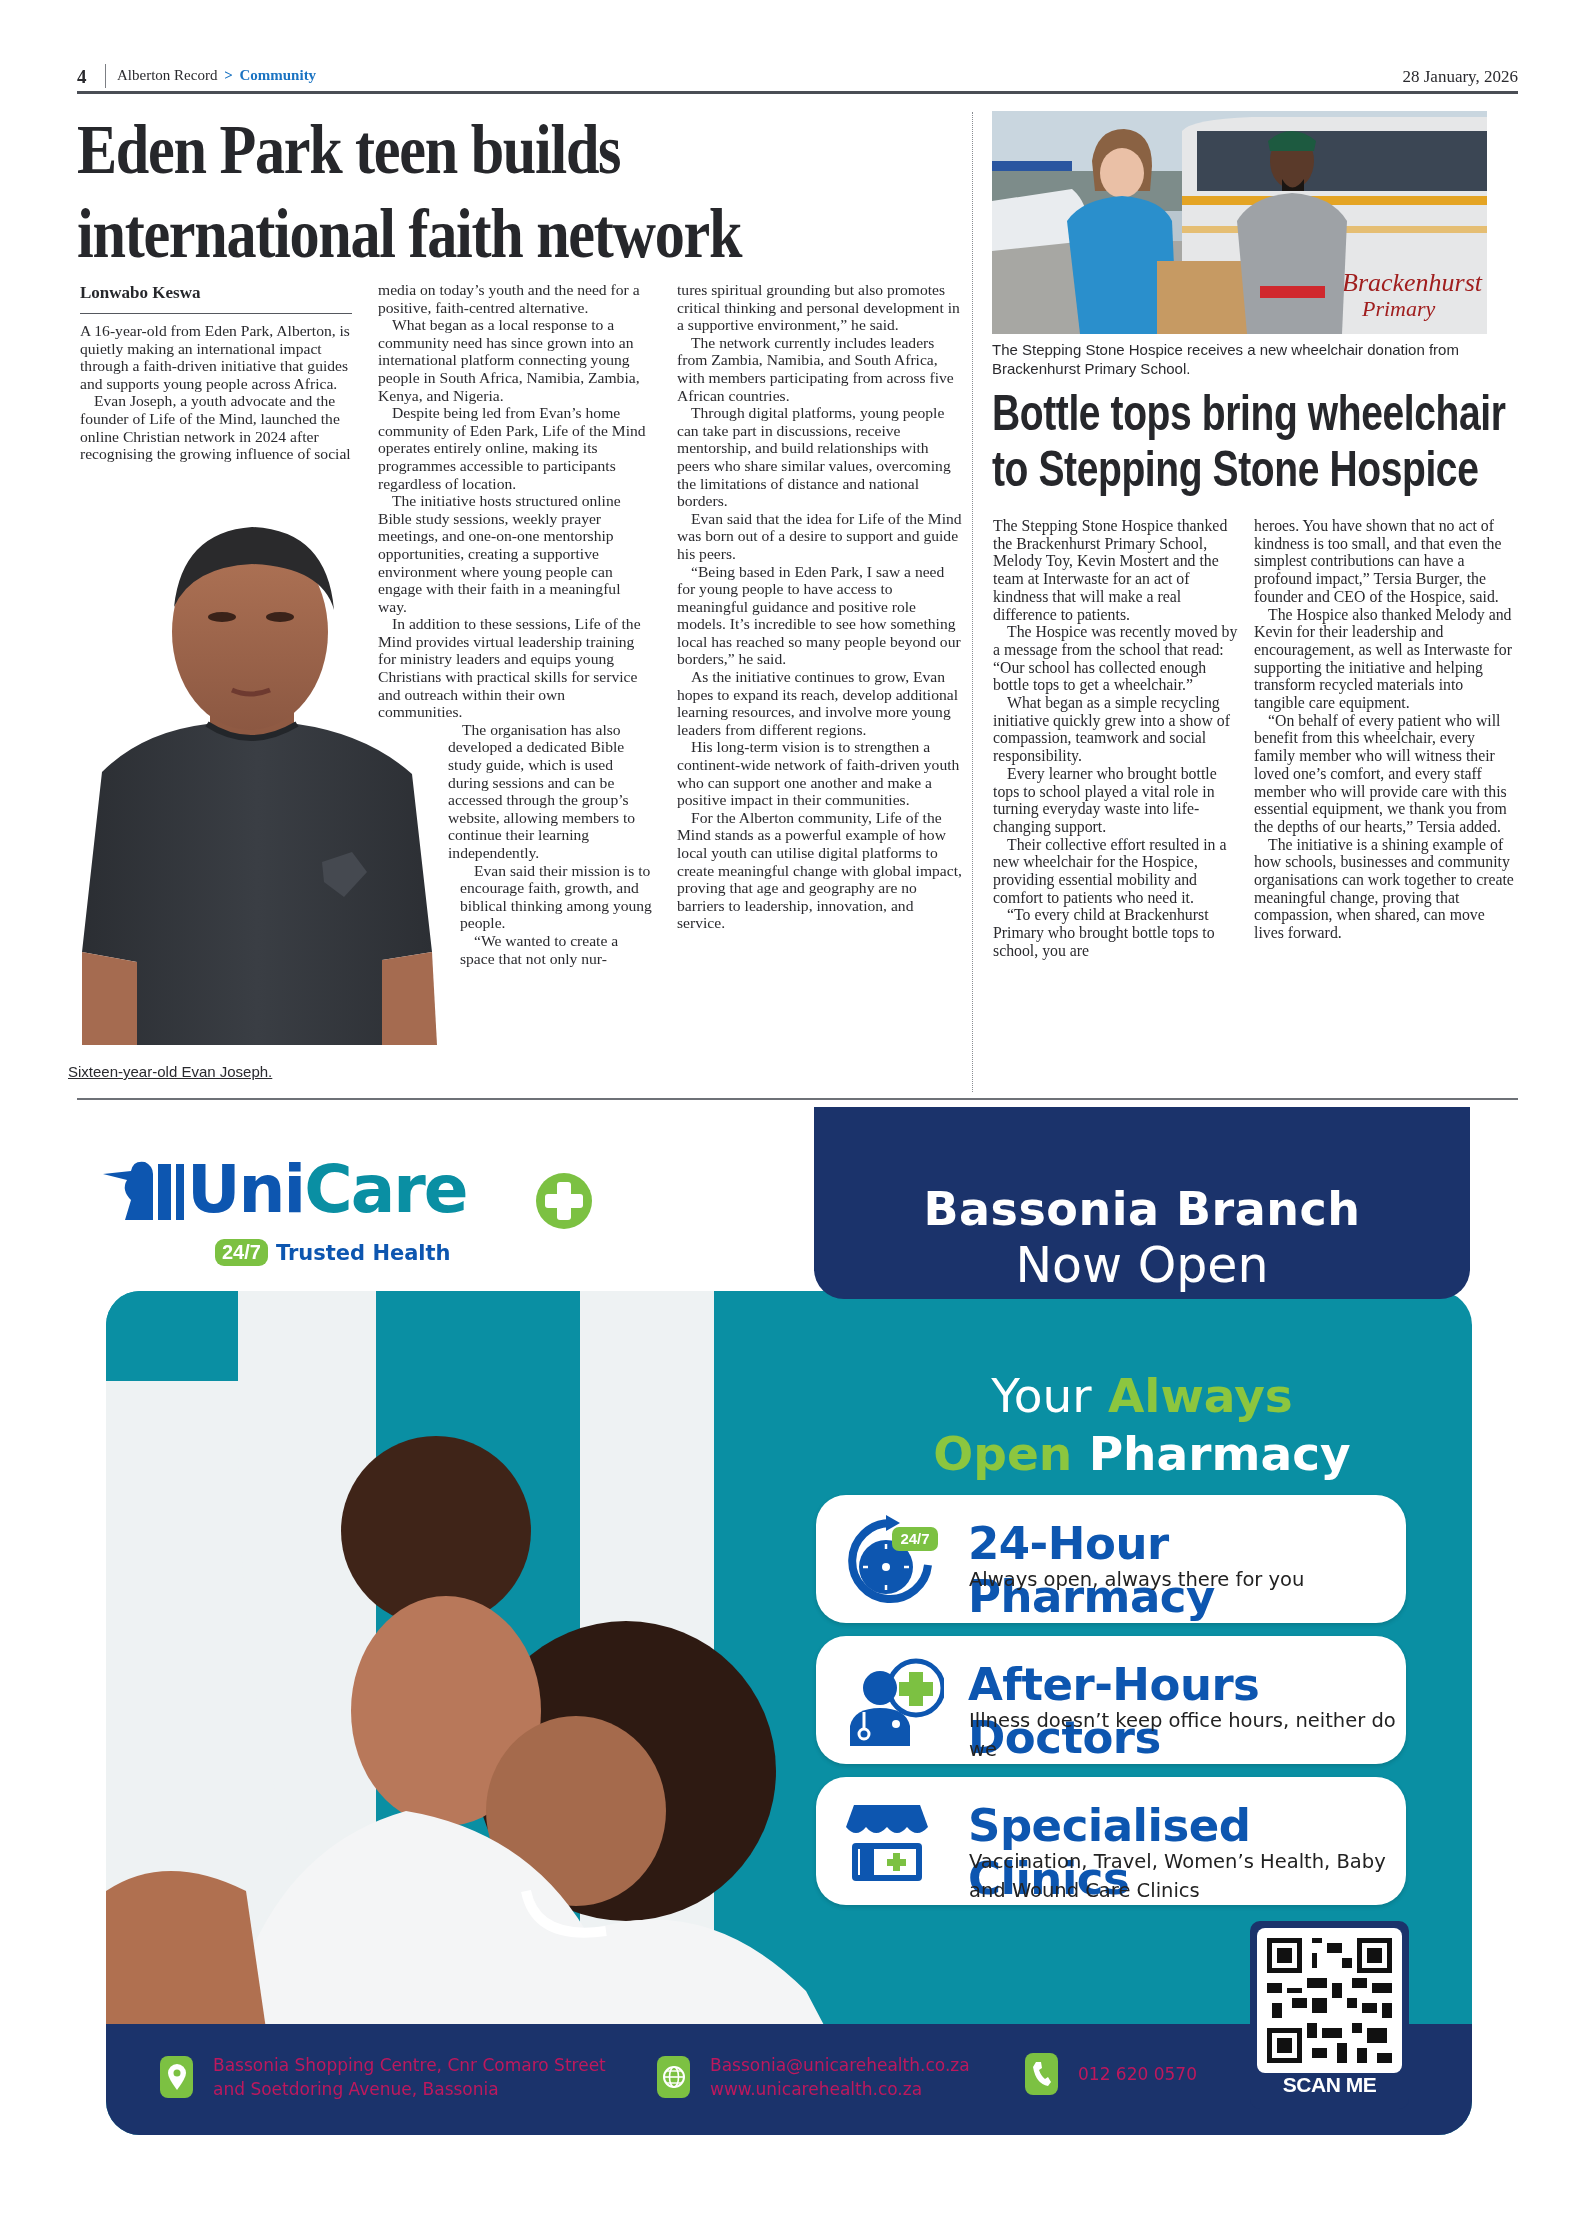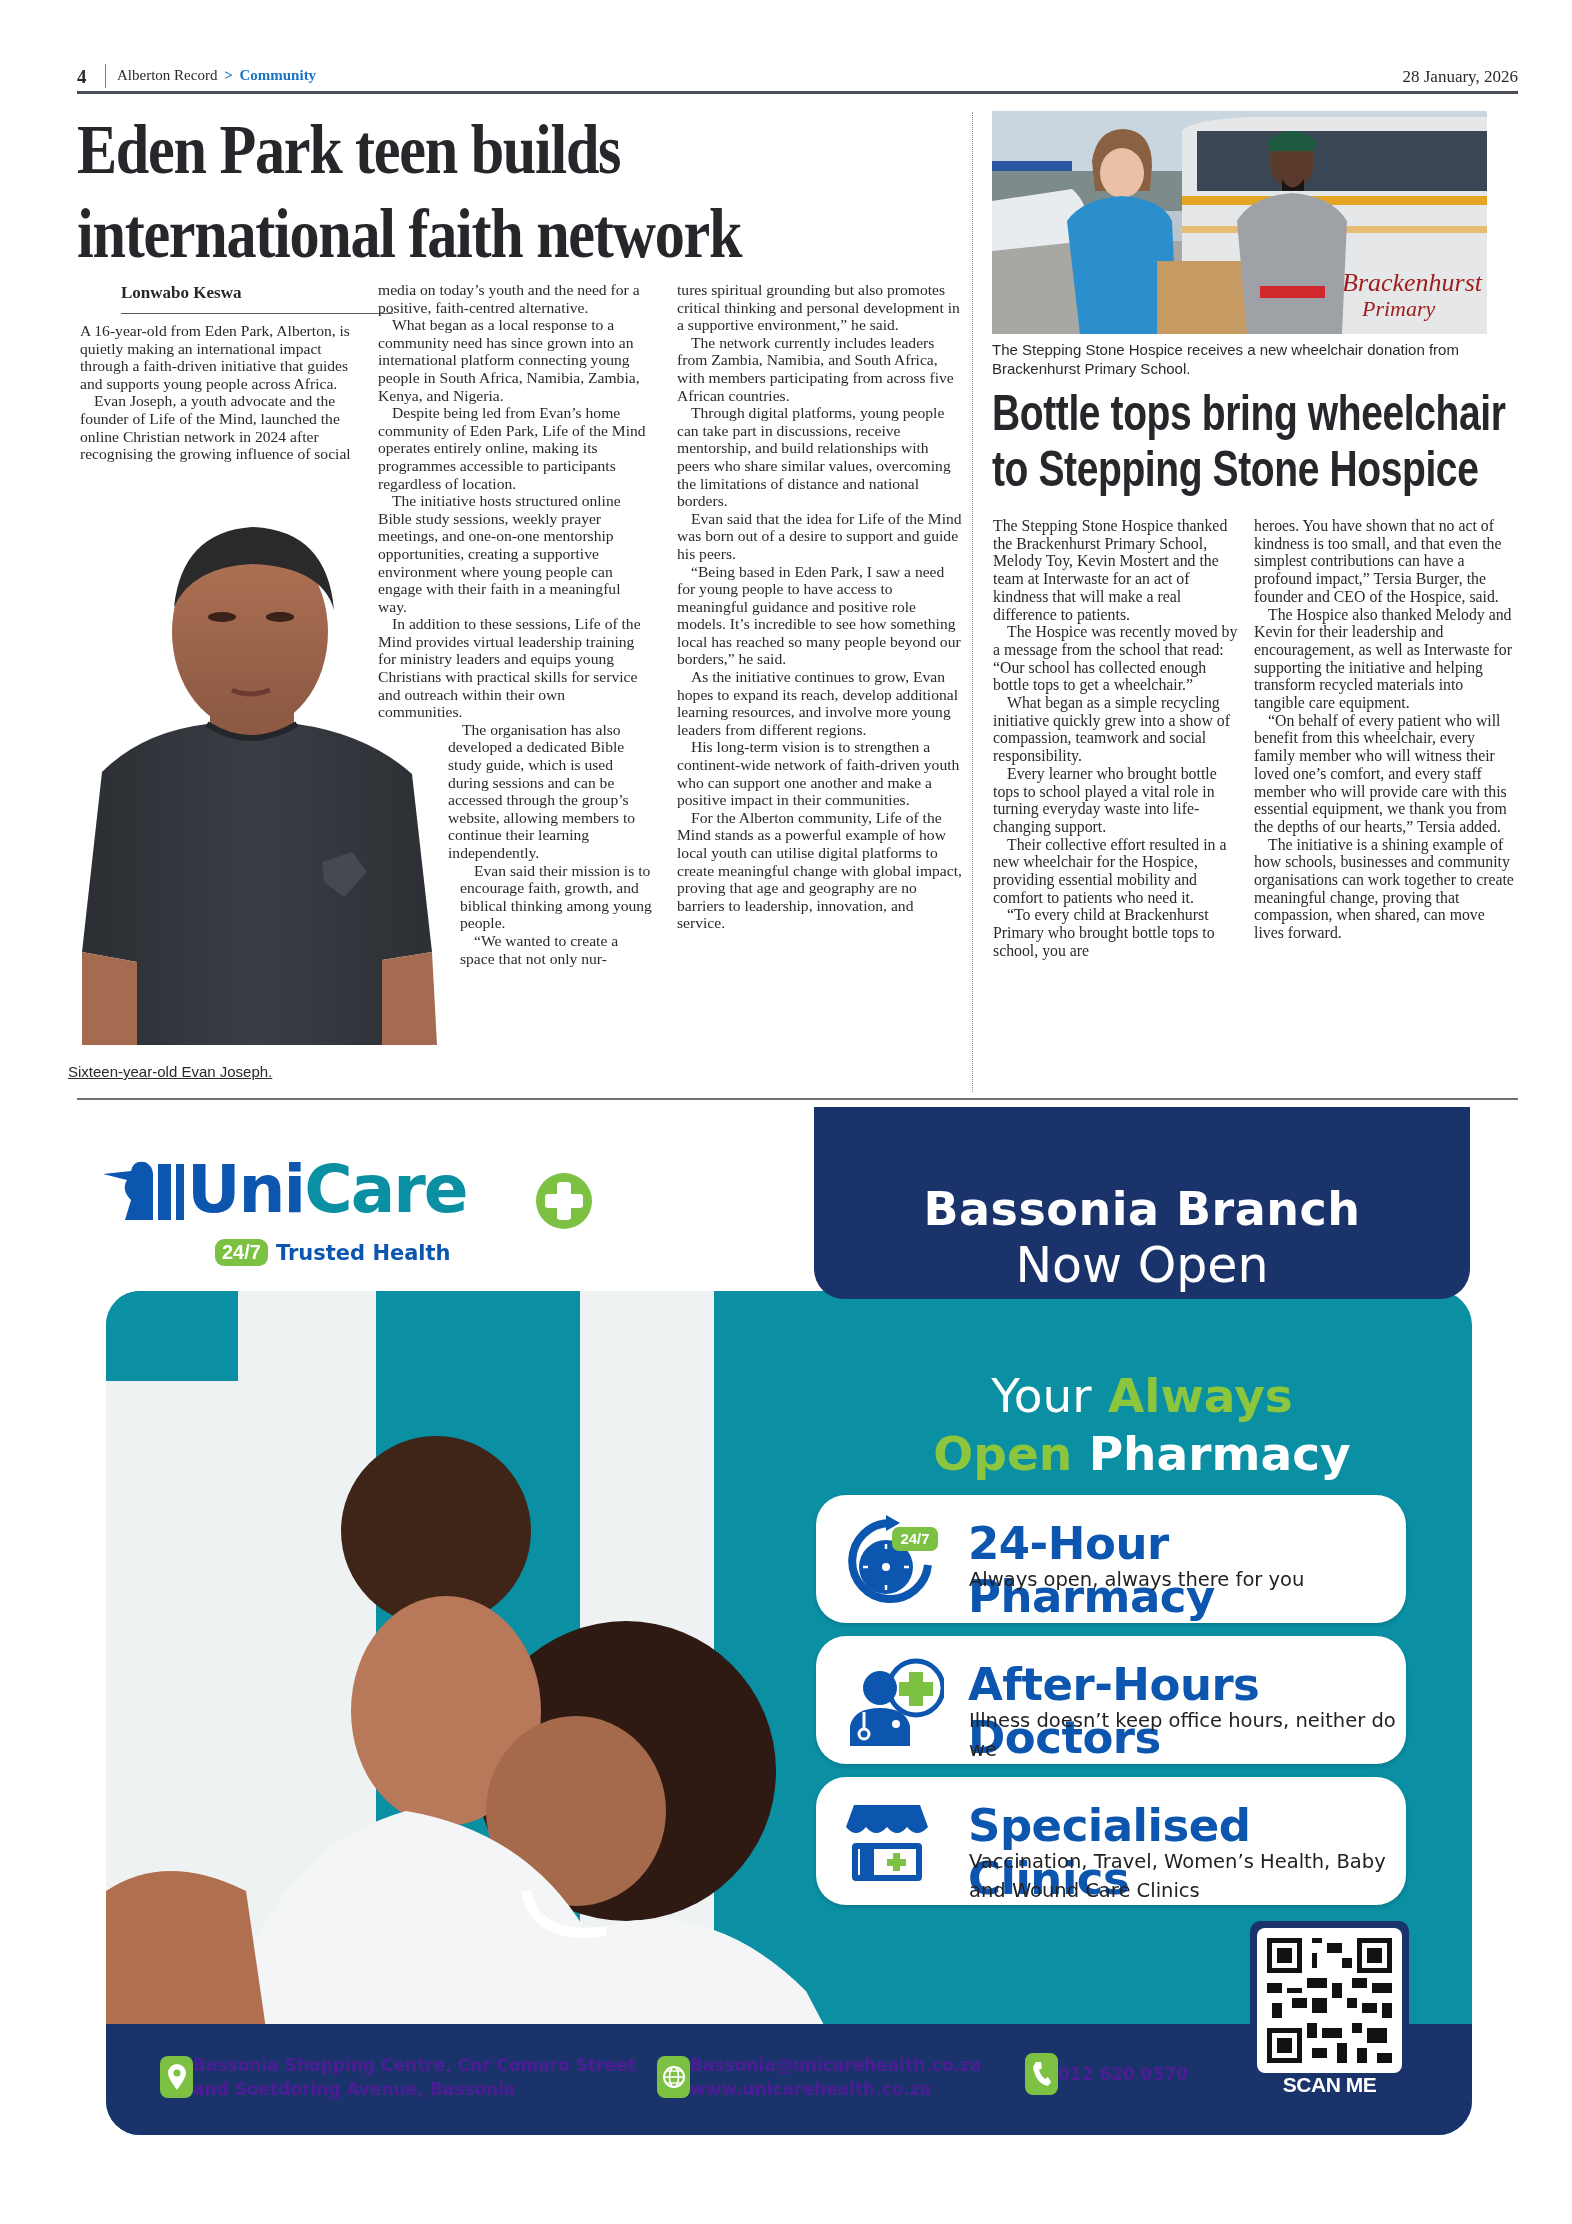--- a/index.html
+++ b/index.html
@@ -9,21 +9,21 @@
   
   .header { position: absolute; left: 77px; top: 64px; width: 1441px; height: 30px; border-bottom: 3px solid #4a4e55; }
   .header .pageno { position: absolute; left: 0; top: 2px; font-size: 19px; font-weight: bold; }
   .header .vsep { position: absolute; left: 28px; top: 0; width: 1px; height: 24px; background: #7c7f84; }
   .header .pub { position: absolute; left: 40px; top: 3px; font-size: 15px; color: #2a2a2e; }
   .header .pub .section { color: #1a73c2; font-weight: bold; margin-left: 3px; }
   .header .date { position: absolute; right: 0; top: 3px; font-size: 17px; color: #2a2a2e; }
 
   
   .a1-headline { position: absolute; left: 77px; top: 108px; width: 880px; font-size: 70px; line-height: 84px; color: #26272b; font-family: "Liberation Serif", serif; letter-spacing: -1.5px; transform: scaleX(0.86); transform-origin: left top; width: 1020px; }
-  .byline { position: absolute; left: 80px; top: 283px; width: 272px; font-size: 17px; font-weight: bold; color: #26272b; padding-bottom: 10px; border-bottom: 1.5px solid #55585e; margin-left: 41px; }
+  .byline { position: absolute; left: 80px; top: 283px; width: 272px; font-size: 17px; font-weight: bold; color: #26272b; padding-bottom: 10px; border-bottom: 1.5px solid #55585e; }
   .col { position: absolute; font-size: 15.6px; line-height: 17.6px; color: #2a2a2e; text-align: left; }
   .col p { text-indent: 14px; }
   .col p.first { text-indent: 0; }
   .a1-col1 { left: 80px; top: 322px; width: 272px; }
   .a1-col2 { left: 378px; top: 281px; width: 275px; }
   .a1-col3 { left: 677px; top: 281px; width: 285px; }
 
   .teen-photo { position: absolute; left: 82px; top: 512px; width: 355px; height: 533px; }
   .photo-caption { position: absolute; font-family: "Liberation Sans", sans-serif; font-size: 15px; color: #2a2a2e; line-height: 19px; }
   .a1-caption { left: 68px; top: 1062px; text-decoration: underline; }
@@ -60,21 +60,21 @@
   .feature { position: absolute; left: 816px; width: 590px; height: 128px; background: #fff; border-radius: 30px; box-shadow: 0 2px 4px rgba(0,0,0,0.15); }
   .feature .ficon { position: absolute; left: 30px; top: 18px; width: 98px; height: 92px; }
   .feature .ftitle { position: absolute; left: 152px; top: 22px; font-family: "DejaVu Sans", sans-serif; font-weight: bold; font-size: 45px; color: #0d56b0; letter-spacing: -0.5px; }
   .feature .fdesc { position: absolute; left: 153px; top: 70px; font-family: "DejaVu Sans", sans-serif; font-size: 19.5px; line-height: 29px; color: #222; width: 430px; }
   .f1 { top: 1495px; } .f2 { top: 1636px; } .f3 { top: 1777px; }
 
   .qr-box { position: absolute; left: 1250px; top: 1921px; width: 159px; height: 188px; background: #1b336b; border-radius: 10px; }
   .qr-inner { position: absolute; left: 7px; top: 7px; width: 145px; height: 145px; background: #fff; border-radius: 8px; }
   .qr-label { position: absolute; left: 0; top: 152px; width: 159px; text-align: center; color: #fff; font-family: "Liberation Sans", sans-serif; font-weight: bold; font-size: 21px; letter-spacing: -0.5px; }
 
-  .contact { position: absolute; top: 2053px; display: flex; align-items: center; gap: 0; color: #4c1d95; font-family: "DejaVu Sans", sans-serif; font-weight: bold; font-size: 17px; line-height: 24px; }
+  .contact { position: absolute; top: 2053px; display: flex; align-items: center; gap: 20px; color: #be185d; font-family: "DejaVu Sans", sans-serif; font-weight: normal; font-size: 17px; line-height: 24px; }
   .contact .cicon { width: 33px; height: 42px; background: #7cc142; border-radius: 8px; display: flex; align-items: center; justify-content: center; flex: none; }
   .c1 { left: 160px; } .c2 { left: 657px; } .c3 { left: 1025px; }
 </style>
 </head>
 <body>
 
 <div class="header">
   <span class="pageno">4</span>
   <span class="vsep"></span>
   <span class="pub">

